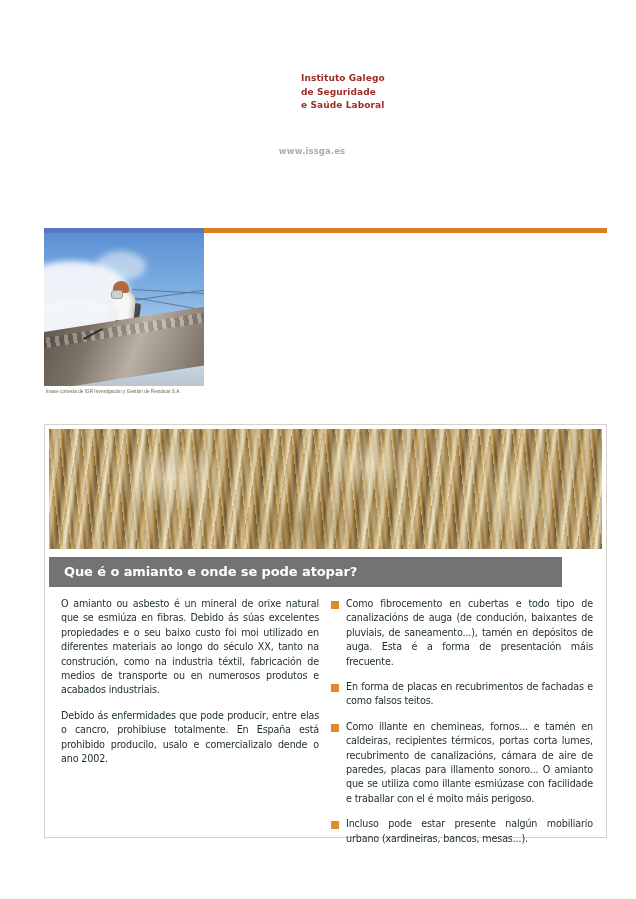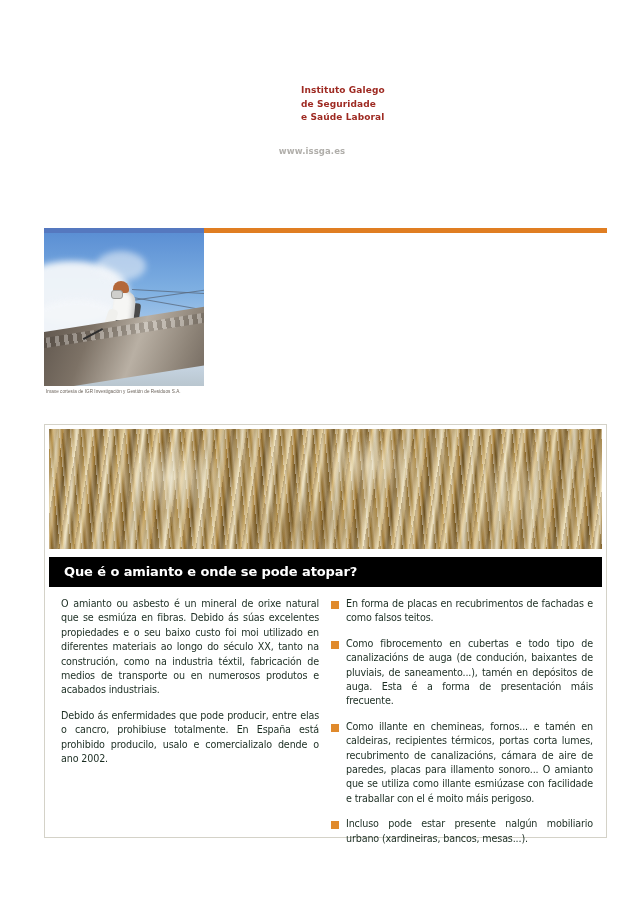--- a/index.html
+++ b/index.html
@@ -88,21 +88,21 @@
     width: 70px;
     text-align: center;
     color: #b0aeaa;
     font-family: "DejaVu Sans", sans-serif;
     font-size: 8.5px;
     font-weight: bold;
     letter-spacing: 0.1px;
   }
   .institute {
     margin-left: 24px;
-    margin-top: 16px;
+    margin-top: 4px;
     color: #9e2a22;
     font-family: "DejaVu Sans", sans-serif;
     font-size: 9px;
     font-weight: bold;
     line-height: 13.5px;
     letter-spacing: 0.1px;
   }
 
   
   .hero {
@@ -294,23 +294,23 @@
       radial-gradient(ellipse 70px 44px at 58% 30%, rgba(255,250,230,.45), rgba(255,255,255,0) 70%),
       radial-gradient(ellipse 60px 60px at 84% 55%, rgba(248,240,212,.40), rgba(255,255,255,0) 70%),
       radial-gradient(ellipse 90px 40px at 45% 80%, rgba(120,88,34,.30), rgba(255,255,255,0) 75%);
   }
 
   
   .section-bar {
     position: absolute;
     left: 4px;
     top: 132px;
-    width: 553px;
+    width: 513px;
     height: 30px;
-    background: #000000;
+    background: #737373;
   }
   .section-bar span {
     position: absolute;
     left: 15px;
     top: 7px;
     color: #ffffff;
     font-family: "DejaVu Sans", sans-serif;
     font-size: 13px;
     font-weight: bold;
     letter-spacing: -0.1px;
@@ -425,25 +425,25 @@
   <div class="columns">
 
     <div class="col-left">
       <p class="para">O amianto ou asbesto é un mineral de orixe natural que se esmiúza en fibras. Debido ás súas excelentes propiedades e o seu baixo custo foi moi utilizado en diferentes materiais ao longo do século XX, tanto na construción, como na industria téxtil, fabricación de medios de transporte ou en numerosos produtos e acabados industriais.</p>
       <p class="para">Debido ás enfermidades que pode producir, entre elas o cancro, prohibiuse totalmente. En España está prohibido producilo, usalo e comercializalo dende o ano 2002.</p>
     </div>
 
     <div class="col-right">
       <div class="bullet">
         <span class="marker"></span>
-        <span>En forma de placas en recubrimentos de fachadas e como falsos teitos.</span>
+        <span>Como fibrocemento en cubertas e todo tipo de canalizacións de auga (de condución, baixantes de pluviais, de saneamento...), tamén en depósitos de auga. Esta é a forma de presentación máis frecuente.</span>
       </div>
       <div class="bullet">
         <span class="marker"></span>
-        <span>Como fibrocemento en cubertas e todo tipo de canalizacións de auga (de condución, baixantes de pluviais, de saneamento...), tamén en depósitos de auga. Esta é a forma de presentación máis frecuente.</span>
+        <span>En forma de placas en recubrimentos de fachadas e como falsos teitos.</span>
       </div>
       <div class="bullet">
         <span class="marker"></span>
         <span>Como illante en chemineas, fornos... e tamén en caldeiras, recipientes térmicos, portas corta lumes, recubrimento de canalizacións, cámara de aire de paredes, placas para illamento sonoro... O amianto que se utiliza como illante esmiúzase con facilidade e traballar con el é moito máis perigoso.</span>
       </div>
       <div class="bullet">
         <span class="marker"></span>
         <span>Incluso pode estar presente nalgún mobiliario urbano (xardineiras, bancos, mesas...).</span>
       </div>
     </div>

